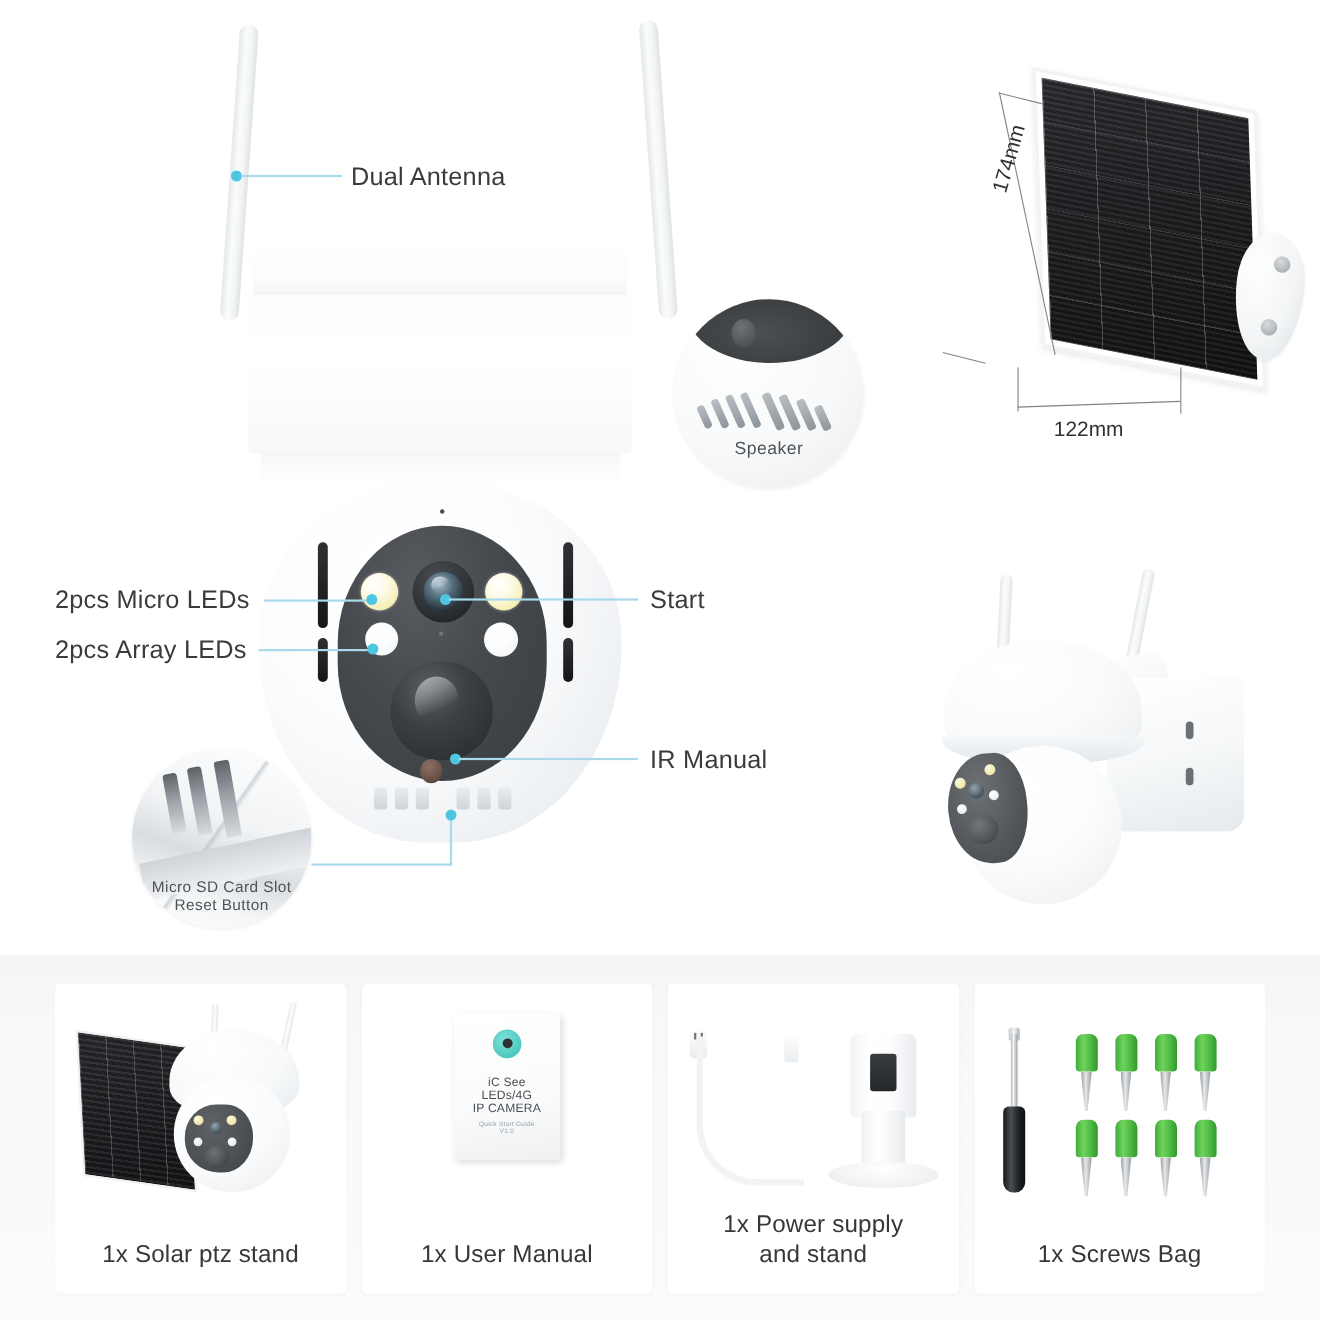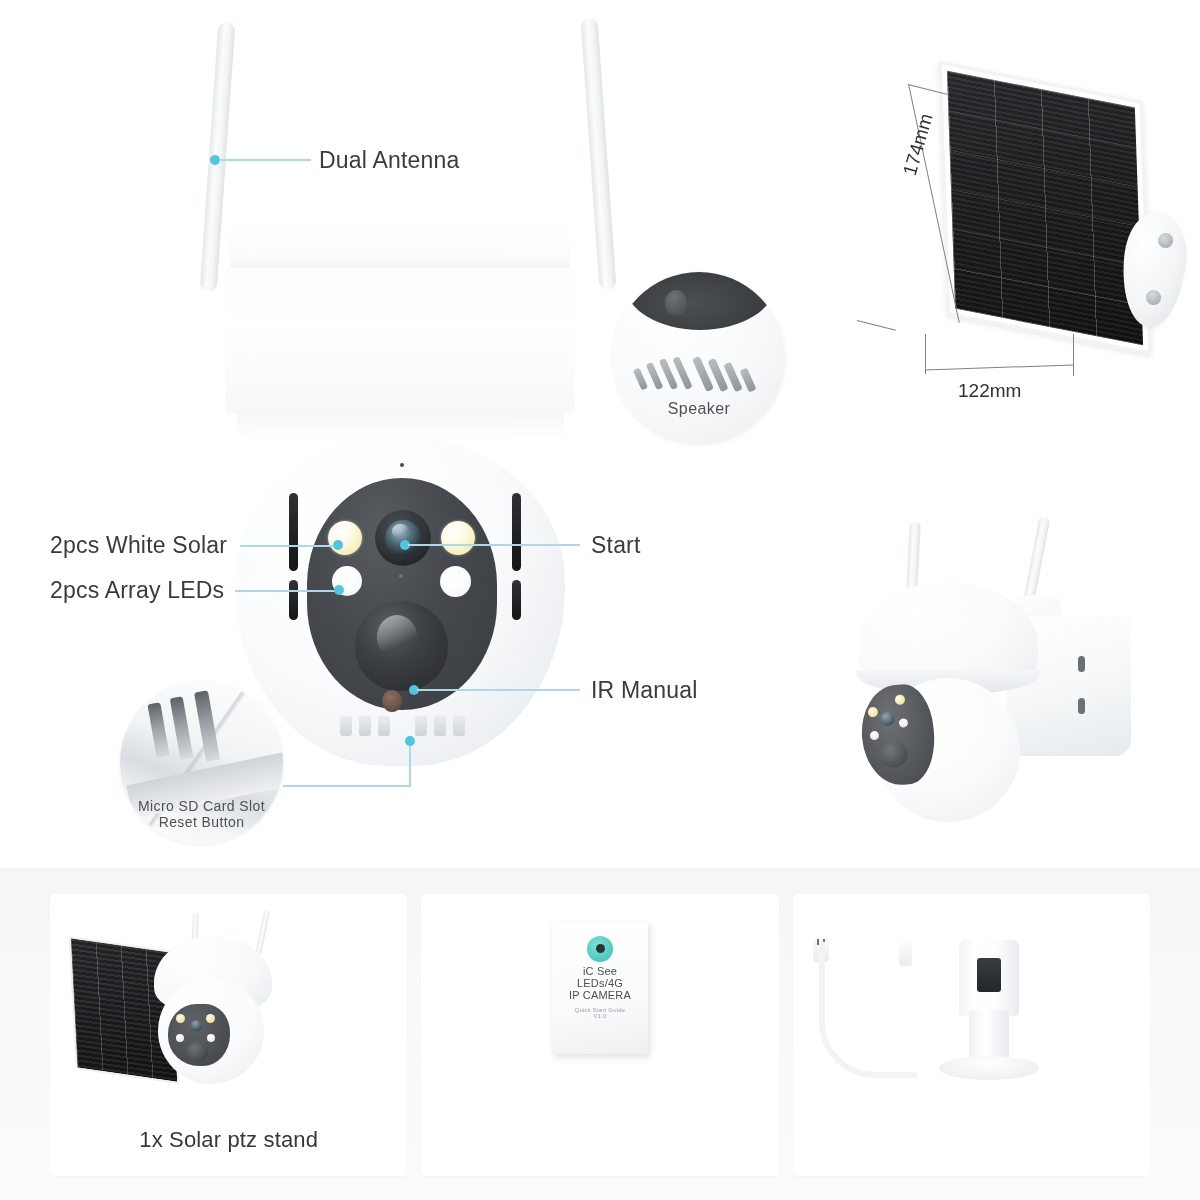--- a/index.html
+++ b/index.html
@@ -274,21 +274,21 @@
     background: linear-gradient(170deg,#ffffff 0%,#fafbfc 60%,#eef0f2 100%);
     box-shadow: 2px 3px 7px rgba(0,0,0,.13);
     border-radius: 2px;
     display: flex; flex-direction: column; align-items: center;
     padding-top: 14px;
   }
   .manual-logo { width: 26px; height: 26px; border-radius: 50%;
     background: radial-gradient(circle at 40% 35%, #7fe0d8, #36bfb5); position: relative; }
   .manual-logo::after { content:""; position:absolute; left:9px; top:8px; width:9px; height:9px;
     border-radius:50%; background:#2f3133; }
-  .manual-t1 { font-size: 11px; color: #4b4e51; margin-top: 3px; letter-spacing: .2px; }
+  .manual-t1 { font-size: 11px; color: #4b4e51; margin-top: 16px; letter-spacing: .2px; }
   .manual-t2 { font-size: 11px; color: #4b4e51; letter-spacing: .2px; }
   .manual-t3 { font-size: 11px; color: #4b4e51; letter-spacing: .2px; text-align: center; }
   .manual-sub { font-size: 6px; color: #9aa0a5; margin-top: 6px; letter-spacing: .2px; }
   .manual-sub2 { font-size: 6px; color: #9aa0a5; letter-spacing: .2px; }
 
   .usb-cable {
     position: absolute; left: 26px; top: 36px; width: 98px; height: 136px;
     border: 6px solid #f2f3f4; border-top: none; border-right: none;
     border-radius: 0 0 0 56px;
   }
@@ -371,21 +371,21 @@
   <div class="vent" style="left:359px; top:716px;"></div>
   <div class="vent" style="left:378px; top:716px;"></div>
   <div class="vent" style="left:415px; top:716px;"></div>
   <div class="vent" style="left:434px; top:716px;"></div>
   <div class="vent" style="left:453px; top:716px;"></div>
 
   <div class="dot" style="left:210px; top:155px;"></div>
   <div class="lead-line" style="left:219px; top:159px; width:92px;"></div>
   <div class="callout" style="left:319px; top:147px;">Dual Antenna</div>
 
-  <div class="callout" style="left:50px; top:532px;">2pcs White Solar</div>
+  <div class="callout" style="left:50px; top:532px;">2pcs Micro LEDs</div>
   <div class="lead-line" style="left:240px; top:545px; width:100px;"></div>
   <div class="dot" style="left:333px; top:540px;"></div>
 
   <div class="callout" style="left:50px; top:577px;">2pcs Array LEDs</div>
   <div class="lead-line" style="left:235px; top:590px; width:105px;"></div>
   <div class="dot" style="left:334px; top:585px;"></div>
 
   <div class="dot" style="left:400px; top:540px;"></div>
   <div class="lead-line" style="left:408px; top:544px; width:172px;"></div>
   <div class="callout" style="left:591px; top:532px;">Start</div>
@@ -488,35 +488,58 @@
         <div class="acc-art">
           <div class="manual">
             <div class="manual-logo"></div>
             <div class="manual-t1">iC See</div>
             <div class="manual-t2">LEDs/4G</div>
             <div class="manual-t3">IP CAMERA</div>
             <div class="manual-sub">Quick Start Guide</div>
             <div class="manual-sub2">V1.0</div>
           </div>
         </div>
+        <div class="acc-label">1x User Manual</div>
       </div>
 
       <div class="acc-card">
         <div class="acc-art">
           <div class="usb-plug">
             <div class="pin" style="left:4px;"></div>
             <div class="pin" style="left:10px;"></div>
           </div>
           <div class="usb-cable"></div>
           <div class="usb-tip"></div>
           <div class="stand-top">
             <div class="stand-slot"></div>
           </div>
           <div class="stand-neck"></div>
           <div class="stand-base"></div>
         </div>
+        <div class="acc-label">
+          <div>1x Power supply</div>
+          <div>and stand</div>
+        </div>
       </div>
 
+      <div class="acc-card">
+        <div class="acc-art">
+          <div class="screwdriver">
+            <div class="sd-tip"></div>
+            <div class="sd-shaft"></div>
+            <div class="sd-handle"></div>
+          </div>
+          <div class="anchor" style="left:92px;  top:34px;"></div>
+          <div class="anchor" style="left:128px; top:34px;"></div>
+          <div class="anchor" style="left:164px; top:34px;"></div>
+          <div class="anchor" style="left:200px; top:34px;"></div>
+          <div class="anchor" style="left:92px;  top:112px;"></div>
+          <div class="anchor" style="left:128px; top:112px;"></div>
+          <div class="anchor" style="left:164px; top:112px;"></div>
+          <div class="anchor" style="left:200px; top:112px;"></div>
+        </div>
+        <div class="acc-label">1x Screws Bag</div>
+      </div>
 
     </div>
   </div>
 
 </div>
 
 </body></html>

